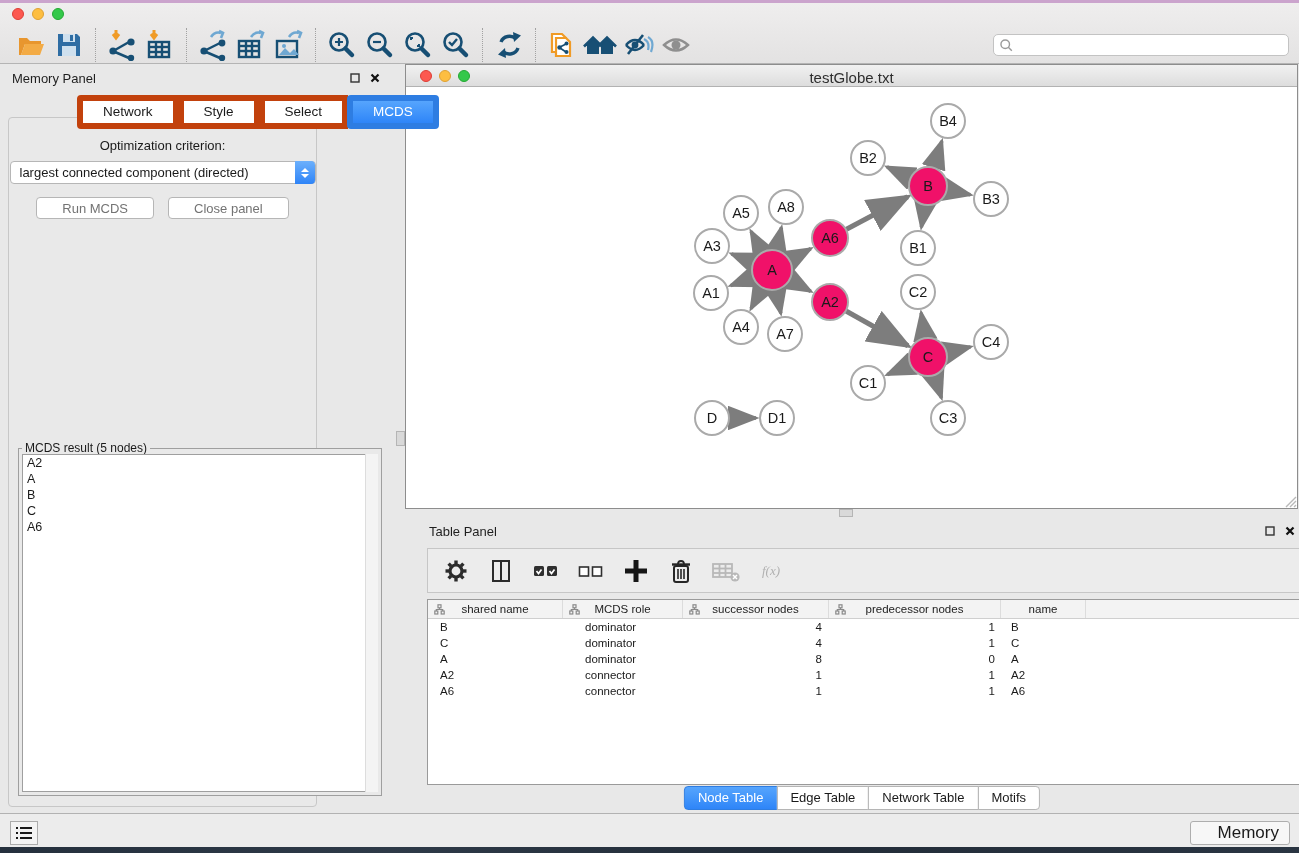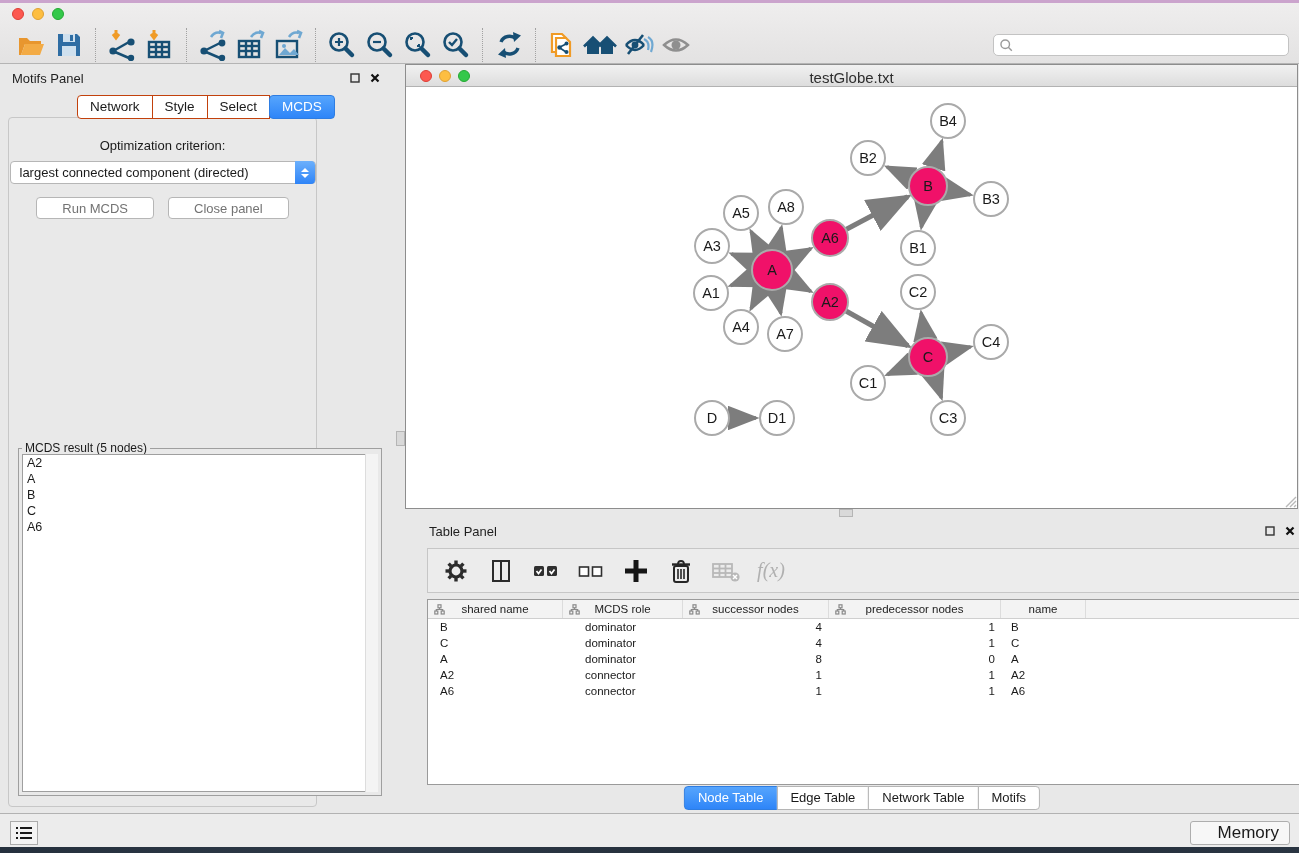--- a/index.html
+++ b/index.html
@@ -26,21 +26,21 @@
   .search-box{margin-left:auto;width:296px;height:22px;background:#fff;border:1px solid #c3c3c3;
     border-radius:5px;display:flex;align-items:center;padding:0 5px;}
   .search-box input{border:none;outline:none;flex:1;font-size:12px;background:transparent;height:18px;
     font-family:"Liberation Sans",sans-serif;}
   
   .control-panel{position:absolute;left:0;top:64px;width:392px;height:749px;}
   .panel-head{position:relative;height:28px;display:flex;align-items:center;padding:0 12px;}
   .panel-title{font-size:13px;color:#1f1f1f;}
   .panel-head-icons{margin-left:auto;display:flex;gap:10px;align-items:center;}
   .cp-tabs{position:absolute;left:77px;top:31px;display:flex;z-index:3;}
-  .cp-tab{padding:3px 12px 4px;background:#fff;border:1px solid #c2410c;font-size:13.5px;margin-left:-1px;}
+  .cp-tab{padding:3px 20px 4px;background:#fff;border:6px solid #c2410c;font-size:13.5px;margin-left:-1px;}
   .cp-tab:first-child{border-radius:4px 0 0 4px;margin-left:0;}
   .cp-tab.selected{background:linear-gradient(#56a5fd,#2e85f8);color:#fff;border-color:#2e7de2;border-radius:4px;}
   .cp-content{position:absolute;left:8px;top:53px;width:309px;height:690px;background:#e9e9e9;
     border:1px solid #c7c7c7;border-radius:4px;}
   .opt-label{margin-top:20px;text-align:center;font-size:13px;}
   .criterion-select{position:relative;margin:8px auto 0;width:306px;height:23px;background:#fff;
     border:1px solid #b6b6b6;border-radius:4px;display:flex;align-items:center;padding-left:9px;font-size:13px;}
   .stepper{position:absolute;right:0;top:-1px;width:20px;height:23px;border-radius:0 4px 4px 0;
     background:linear-gradient(#6cb0fc,#2f84f7);display:flex;flex-direction:column;align-items:center;justify-content:center;gap:2px;}
   .chev{width:0;height:0;border-left:4px solid transparent;border-right:4px solid transparent;}
@@ -64,21 +64,21 @@
   .nw-title{position:absolute;left:0;right:0;top:4px;text-align:center;font-size:15px;color:#2e2e2e;}
   .nw-canvas{position:absolute;left:0;top:22px;right:0;bottom:0;background:#fff;overflow:hidden;}
   .nw-grip{position:absolute;right:0;bottom:0;}
   .split-h{position:absolute;left:396px;top:431px;width:9px;height:15px;background:#d9d9d9;border:1px solid #b5b5b5;}
   .split-v{position:absolute;left:839px;top:509px;width:14px;height:8px;background:#d9d9d9;border:1px solid #b5b5b5;}
   
   .table-panel{position:absolute;left:415px;top:517px;width:894px;height:296px;}
   .tp-toolbar{position:absolute;left:12px;right:9px;top:31px;height:45px;background:#ececec;
     border:1px solid #c6c6c6;display:flex;align-items:center;gap:15px;padding-left:13px;}
   .tp-btn{width:30px;height:30px;display:flex;align-items:center;justify-content:center;}
-  .fx{font-family:"Liberation Serif",serif;font-style:italic;font-size:20px;color:#b0b0b0;}
+  .fx{font-family:"Liberation Serif",serif;font-style:italic;font-size:13px;color:#b0b0b0;}
   .tp-table{position:absolute;left:12px;right:9px;top:82px;height:186px;background:#fff;
     border:1px solid #9a9a9a;overflow:hidden;font-size:11.5px;}
   .thead{display:flex;height:19px;background:#f3f3f3;border-bottom:1px solid #cfcfcf;align-items:center;}
   .th{position:relative;height:100%;display:flex;align-items:center;justify-content:center;
     border-right:1px solid #dcdcdc;font-size:11.5px;color:#222;}
   .th .hier{position:absolute;left:6px;top:4px;}
   .tr{display:flex;height:16px;align-items:center;}
   .td{height:100%;display:flex;align-items:center;}
   .w0{width:135px;} .w1{width:120px;} .w2{width:146px;} .w3{width:172px;} .w4{width:85px;}
   .td.w0{padding-left:12px;} .td.w1{padding-left:22px;}
@@ -259,21 +259,21 @@
           <circle cx="8" cy="8" r="5.5" stroke="#9a9a9a" stroke-width="1.8" fill="none"></circle>
           <line x1="12" y1="12" x2="16.5" y2="16.5" stroke="#9a9a9a" stroke-width="1.8"></line>
         </svg>
         <input type="text" placeholder="" style="">
       </div>
     </div>
   </div>
 
   <aside class="control-panel">
     <div class="panel-head">
-      <span class="panel-title">Motifs Panel</span>
+      <span class="panel-title">Memory Panel</span>
       <span class="panel-head-icons">
         <svg width="10" height="10" viewBox="0 0 10 10">
           <rect x="1" y="1" width="8" height="8" fill="none" stroke="#333" stroke-width="1.4"></rect>
         </svg>
         <svg width="10" height="10" viewBox="0 0 10 10">
           <path d="M1.5 1.5 L8.5 8.5 M8.5 1.5 L1.5 8.5" stroke="#111" stroke-width="2.2"></path>
         </svg>
       </span>
     </div>
     <div class="cp-tabs">

